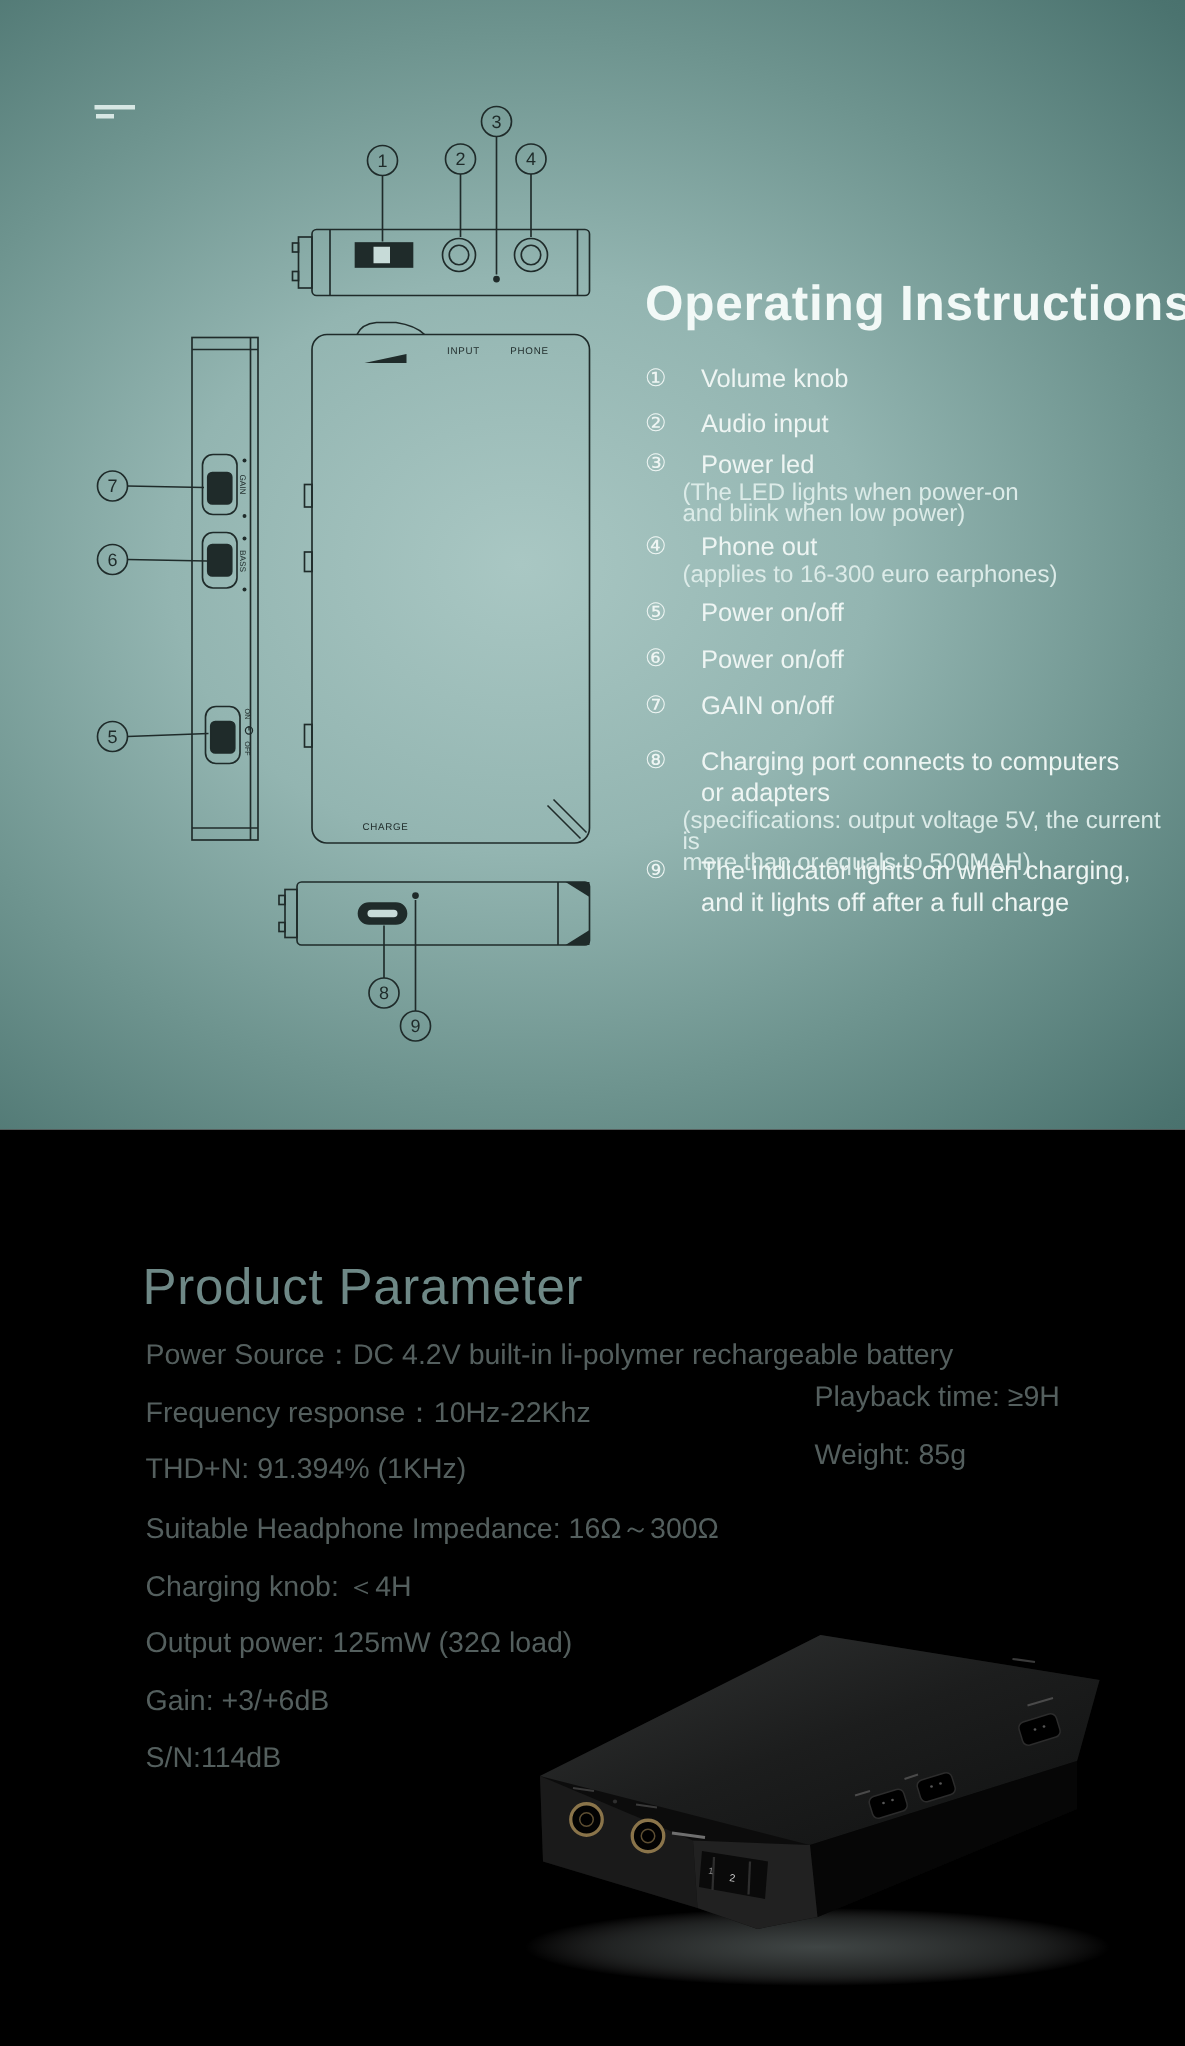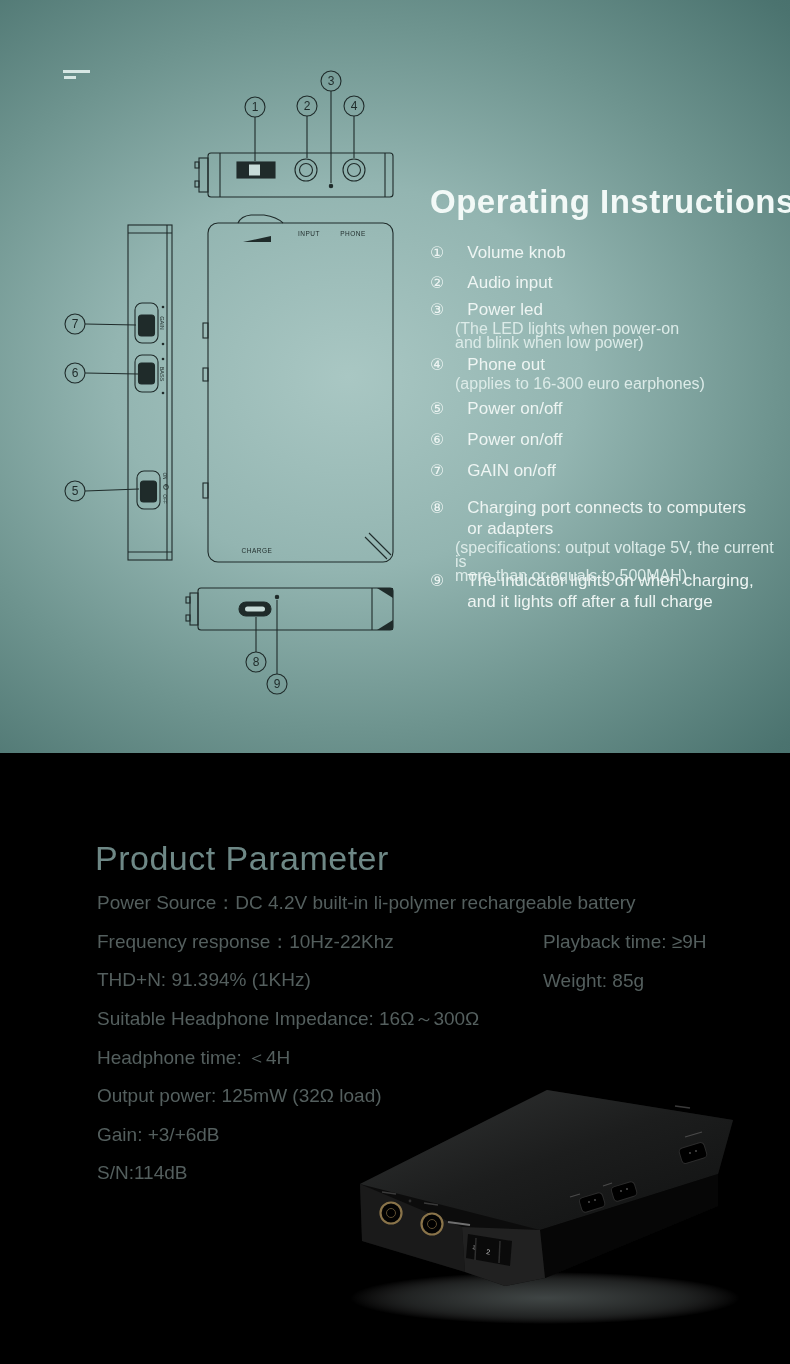--- a/index.html
+++ b/index.html
@@ -29,21 +29,21 @@
   .diagram{position:absolute;left:0;top:0;}
   .diagram text{font-family:"Liberation Sans","DejaVu Sans",sans-serif;}
   
   .specs{position:absolute;left:0;top:753px;width:790px;height:611px;background:#000000;}
   .specs-title{
     position:absolute;left:95px;top:86px;
     font-size:34px;font-weight:200;letter-spacing:.5px;color:#6e8886;white-space:nowrap;
   }
   .spec-col{position:absolute;display:flex;flex-direction:column;}
   .spec-col.left{left:97px;top:131px;width:460px;}
-  .spec-col.right{left:543px;top:170px;width:240px;}
+  .spec-col.right{left:543px;top:160px;width:240px;}
   .spec-row{height:38.6px;display:flex;align-items:center;font-size:19px;color:#545f5e;white-space:nowrap;}
   
   .photo{position:absolute;left:340px;top:1073px;}
 </style>
 </head>
 <body>
 
 <div id="canvas">
 
   <div class="hero">
@@ -251,21 +251,21 @@
   </div>
 
   <div class="specs">
     <div class="specs-title">Product Parameter</div>
 
     <div class="spec-col left">
       <div class="spec-row">Power Source：DC 4.2V built-in li-polymer rechargeable battery</div>
       <div class="spec-row">Frequency response：10Hz-22Khz</div>
       <div class="spec-row">THD+N: 91.394% (1KHz)</div>
       <div class="spec-row">Suitable Headphone Impedance: 16Ω～300Ω</div>
-      <div class="spec-row">Headphone time: ＜4H</div>
+      <div class="spec-row">Charging knob: ＜4H</div>
       <div class="spec-row">Output power: 125mW (32Ω load)</div>
       <div class="spec-row">Gain: +3/+6dB</div>
       <div class="spec-row">S/N:114dB</div>
     </div>
 
     <div class="spec-col right">
       <div class="spec-row">Playback time: ≥9H</div>
       <div class="spec-row">Weight: 85g</div>
     </div>
   </div>

